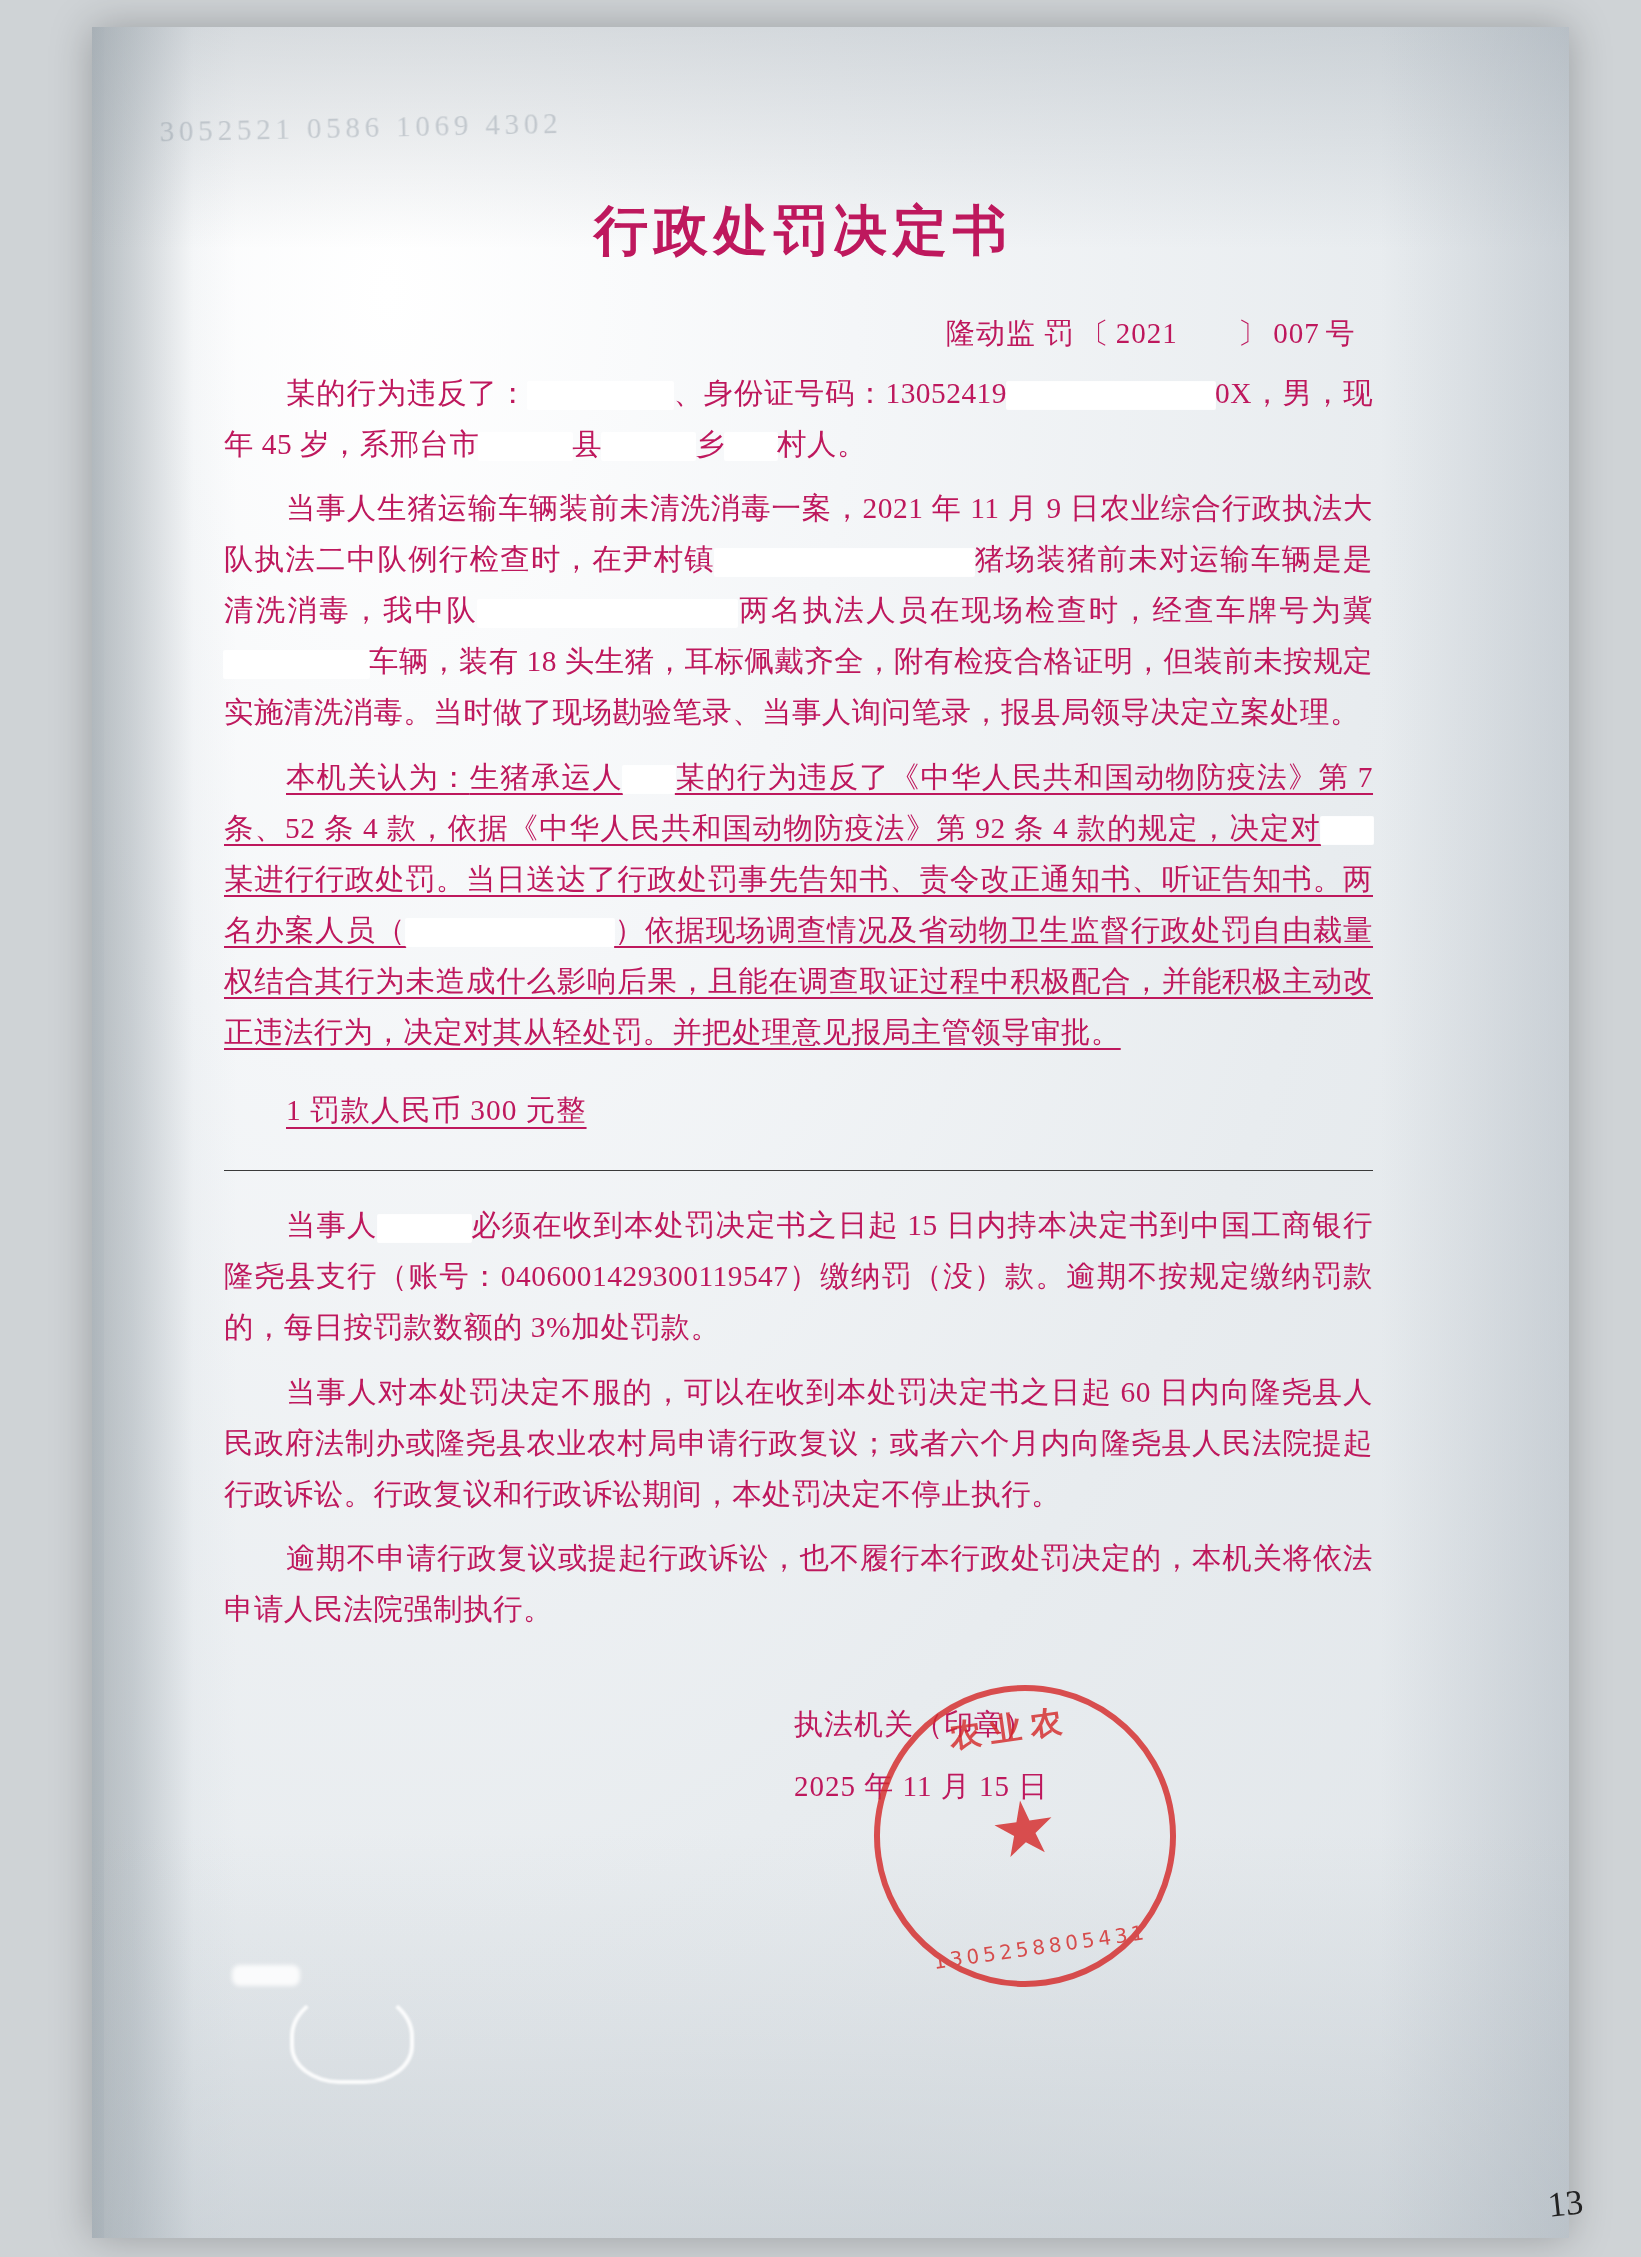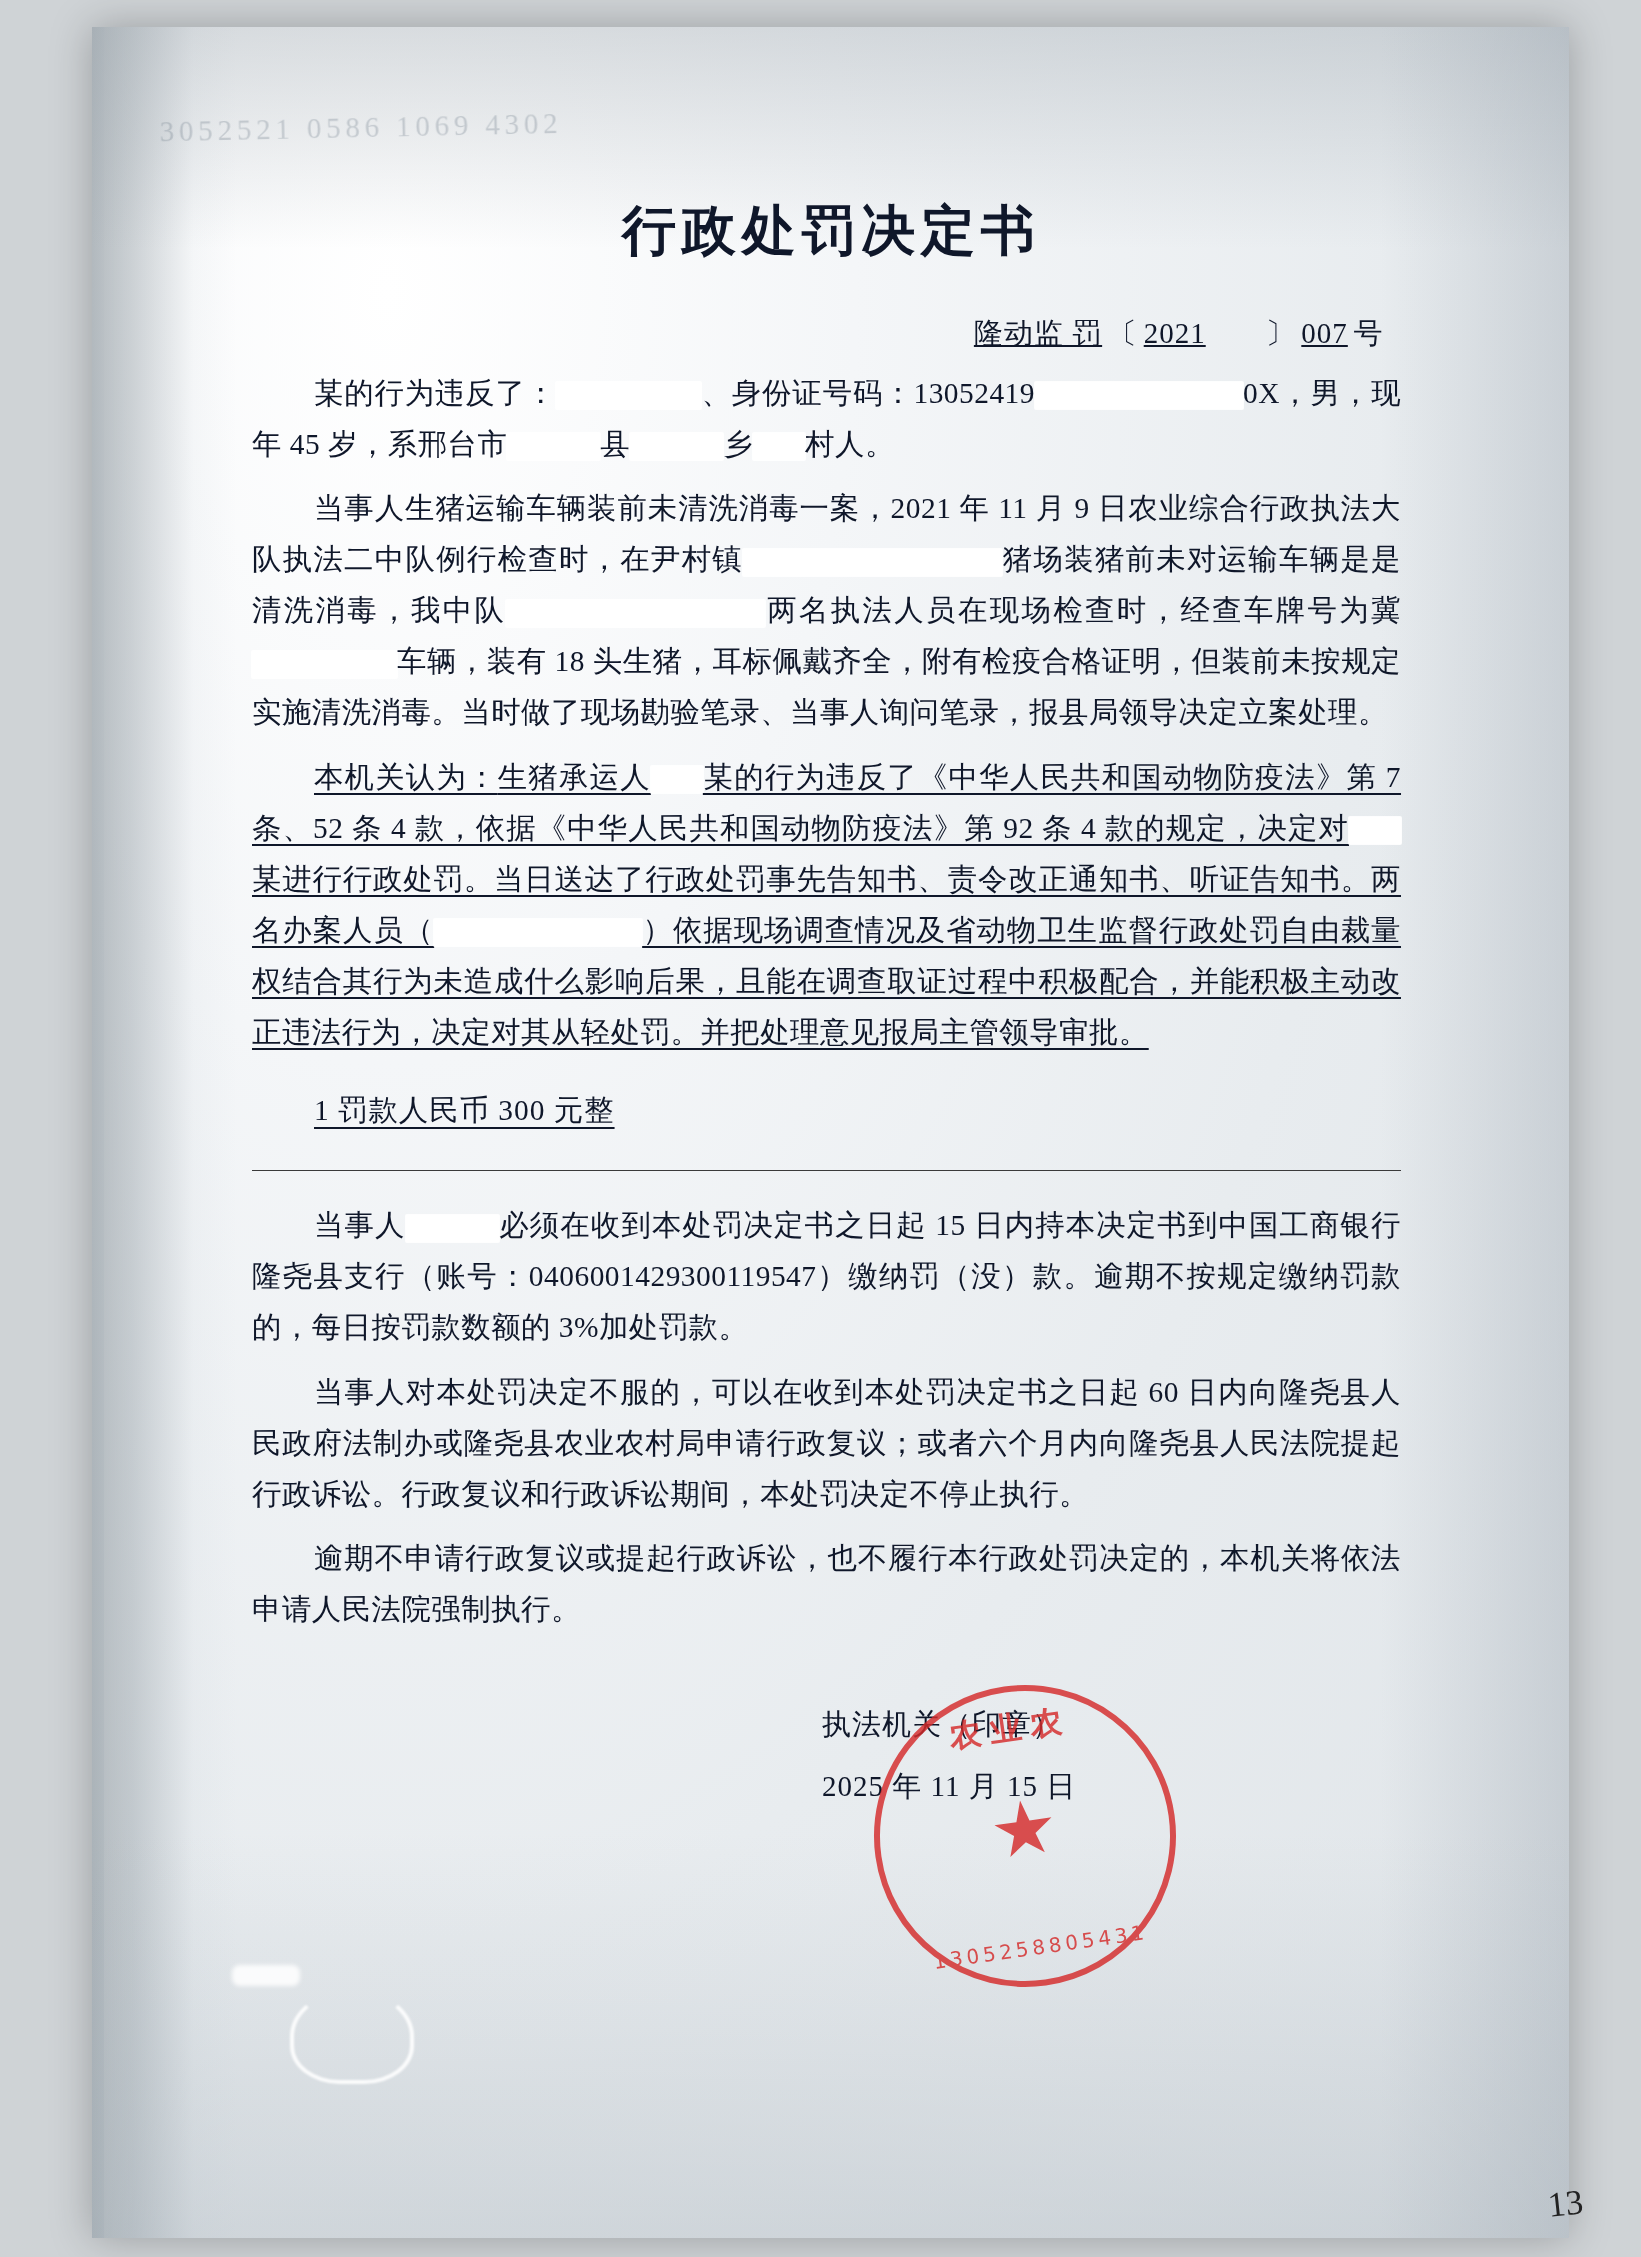--- a/index.html
+++ b/index.html
@@ -66,42 +66,42 @@
     letter-spacing: 1.9px;
     transform: rotate(-1.2deg);
     filter: blur(0.6px);
     user-select: none;
   }
   .bleed .b2 { font-size: 26px; letter-spacing: 2.9px; }
   .bleed .b3 { margin-top: 58px; font-size: 29px; letter-spacing: 4.8px; color: rgba(90,105,120,0.26); }
 
   .content {
     position: absolute;
-    left: 252px;
+    left: 224px;
     top: 174px;
     width: 1149px;
-    color: #0f172a;
+    color: #be185d;
   }
   .doc-title {
     text-align: center;
     font-size: 54px;
     font-weight: bold;
     letter-spacing: 5.8px;
     font-family: "DejaVu Serif", "Liberation Serif", serif;
     margin: 21px 0 9.7px 0;
     padding-left: 9.7px;
   }
   .docnum-row {
     margin-top: 46px;
     text-align: right;
     font-size: 29px;
     padding-right: 17.4px;
     letter-spacing: 1px;
   }
-  .docnum-row .u { text-decoration: underline; padding: 0 5.8px; }
+  .docnum-row .u { padding: 0 5.8px; }
   .docnum-row .sp { display: inline-block; width: 54px; }
 
   p.para {
     font-size: 29.4px;
     line-height: 51px;
     text-indent: 62px;
     margin: 13.5px 0 0 0;
     text-align: justify;
     letter-spacing: 0.5px;
   }

